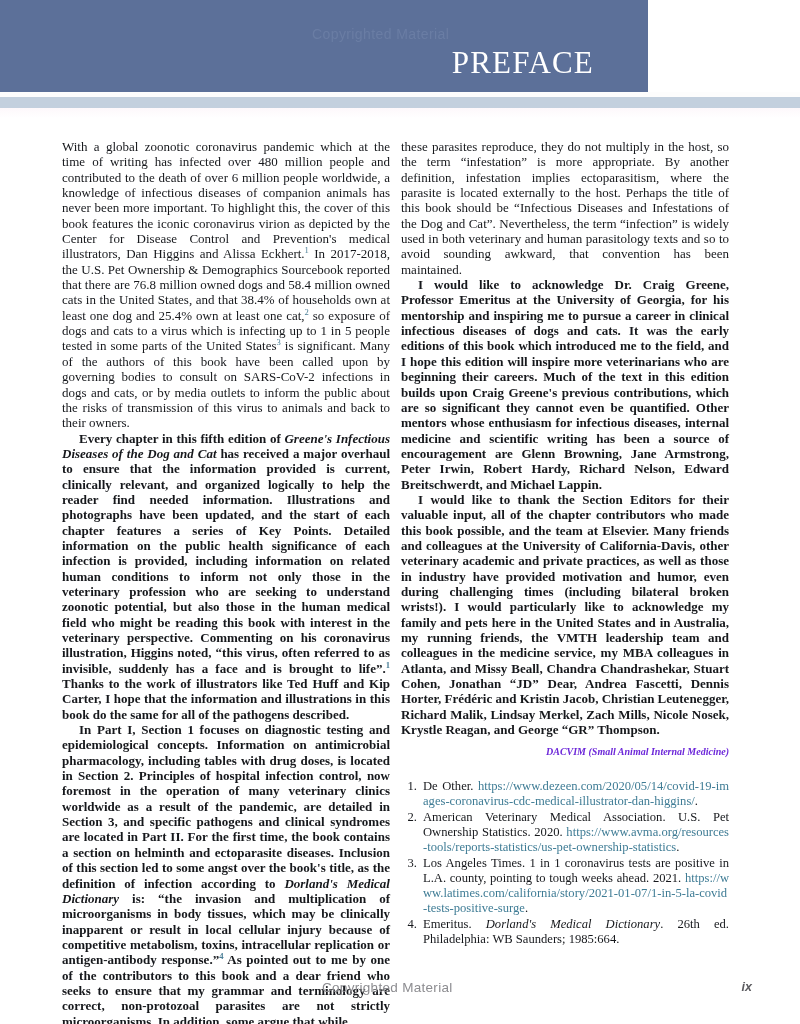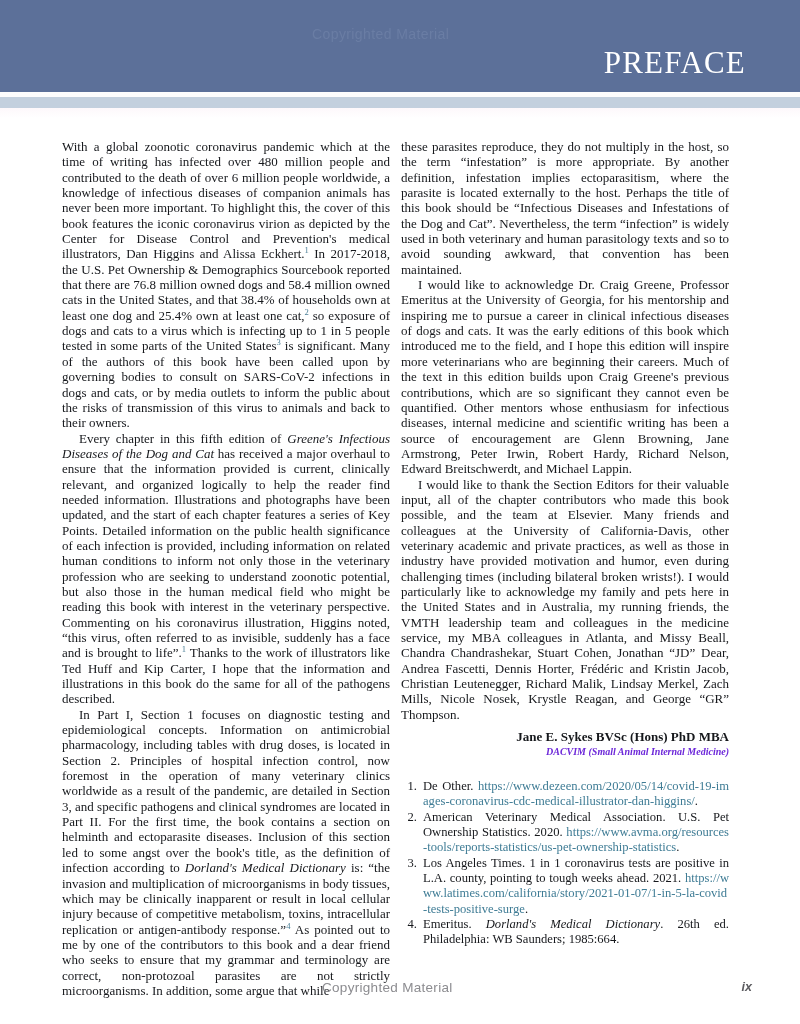--- a/index.html
+++ b/index.html
@@ -10,21 +10,21 @@
     background: #ffffff;
     font-family: "Liberation Serif", serif;
     overflow: hidden;
     position: relative;
   }
 
   
   .header-band {
     position: absolute;
     top: 0; left: 0;
-    width: 800px;
+    width: 648px;
     height: 92px;
     background: #5c7099;
   }
   .header-watermark {
     position: absolute;
     top: 26px;
     left: 312px;
     font-family: "Liberation Sans", sans-serif;
     font-size: 14px;
     letter-spacing: 0.4px;
@@ -74,21 +74,21 @@
 
   p.bp {
     margin: 0;
     font-size: 13.0px;
     line-height: 15.35px;
     text-align: justify;
     text-justify: inter-word;
     color: #16181c;
     hyphens: manual;
   }
-  p.bp.indent { text-indent: 17px; }
+  p.bp.indent { text-indent: 17px; font-weight: bold; }
   .it { font-style: italic; }
   sup.fn {
     font-size: 8.6px;
     vertical-align: super;
     line-height: 0;
     color: #4a7e96;
   }
 
   
   .sig-wrap {
@@ -176,21 +176,20 @@
   <div class="col" id="left-column">
       <p class="bp"><span>With a global zoonotic coronavirus pandemic which at the time of writing has infected over 480 million people and contributed to the death of over 6 million people worldwide, a knowledge of infectious diseases of companion animals has never been more important. To highlight this, the cover of this book features the iconic coronavirus virion as depicted by the Center for Disease Control and Prevention's medical illustrators, Dan Higgins and Alissa Eckhert.</span><sup class="fn">1</sup><span> In 2017-2018, the U.S. Pet Ownership &amp; Demographics Sourcebook reported that there are 76.8 million owned dogs and 58.4 million owned cats in the United States, and that 38.4% of households own at least one dog and 25.4% own at least one cat,</span><sup class="fn">2</sup><span> so exposure of dogs and cats to a virus which is infecting up to 1 in 5 people tested in some parts of the United States</span><sup class="fn">3</sup><span> is significant. Many of the authors of this book have been called upon by governing bodies to consult on SARS-CoV-2 infections in dogs and cats, or by media outlets to inform the public about the risks of transmission of this virus to animals and back to their owners.</span></p>
       <p class="bp indent"><span>Every chapter in this fifth edition of </span><span class="it">Greene's Infectious Diseases of the Dog and Cat</span><span> has received a major overhaul to ensure that the information provided is current, clinically relevant, and organized logically to help the reader find needed information. Illustrations and photographs have been updated, and the start of each chapter features a series of Key Points. Detailed information on the public health significance of each infection is provided, including information on related human conditions to inform not only those in the veterinary profession who are seeking to understand zoonotic potential, but also those in the human medical field who might be reading this book with interest in the veterinary perspective. Commenting on his coronavirus illustration, Higgins noted, “this virus, often referred to as invisible, suddenly has a face and is brought to life”.</span><sup class="fn">1</sup><span> Thanks to the work of illustrators like Ted Huff and Kip Carter, I hope that the information and illustrations in this book do the same for all of the pathogens described.</span></p>
       <p class="bp indent"><span>In Part I, Section 1 focuses on diagnostic testing and epidemiological concepts. Information on antimicrobial pharmacology, including tables with drug doses, is located in Section 2. Principles of hospital infection control, now foremost in the operation of many veterinary clinics worldwide as a result of the pandemic, are detailed in Section 3, and specific pathogens and clinical syndromes are located in Part II. For the first time, the book contains a section on helminth and ectoparasite diseases. Inclusion of this section led to some angst over the book's title, as the definition of infection according to </span><span class="it">Dorland's Medical Dictionary</span><span> is: “the invasion and multiplication of microorganisms in body tissues, which may be clinically inapparent or result in local cellular injury because of competitive metabolism, toxins, intracellular replication or antigen-antibody response.”</span><sup class="fn">4</sup><span> As pointed out to me by one of the contributors to this book and a dear friend who seeks to ensure that my grammar and terminology are correct, non-protozoal parasites are not strictly microorganisms. In addition, some argue that while</span></p>
     </div>
   <div class="col" id="right-column">
       <p class="bp"><span>these parasites reproduce, they do not multiply in the host, so the term “infestation” is more appropriate. By another definition, infestation implies ectoparasitism, where the parasite is located externally to the host. Perhaps the title of this book should be “Infectious Diseases and Infestations of the Dog and Cat”. Nevertheless, the term “infection” is widely used in both veterinary and human parasitology texts and so to avoid sounding awkward, that convention has been maintained.</span></p>
       <p class="bp indent"><span>I would like to acknowledge Dr. Craig Greene, Professor Emeritus at the University of Georgia, for his mentorship and inspiring me to pursue a career in clinical infectious diseases of dogs and cats. It was the early editions of this book which introduced me to the field, and I hope this edition will inspire more veterinarians who are beginning their careers. Much of the text in this edition builds upon Craig Greene's previous contributions, which are so significant they cannot even be quantified. Other mentors whose enthusiasm for infectious diseases, internal medicine and scientific writing has been a source of encouragement are Glenn Browning, Jane Armstrong, Peter Irwin, Robert Hardy, Richard Nelson, Edward Breitschwerdt, and Michael Lappin.</span></p>
       <p class="bp indent"><span>I would like to thank the Section Editors for their valuable input, all of the chapter contributors who made this book possible, and the team at Elsevier. Many friends and colleagues at the University of California-Davis, other veterinary academic and private practices, as well as those in industry have provided motivation and humor, even during challenging times (including bilateral broken wrists!). I would particularly like to acknowledge my family and pets here in the United States and in Australia, my running friends, the VMTH leadership team and colleagues in the medicine service, my MBA colleagues in Atlanta, and Missy Beall, Chandra Chandrashekar, Stuart Cohen, Jonathan “JD” Dear, Andrea Fascetti, Dennis Horter, Frédéric and Kristin Jacob, Christian Leutenegger, Richard Malik, Lindsay Merkel, Zach Mills, Nicole Nosek, Krystle Reagan, and George “GR” Thompson.</span></p>
       <div class="sig-wrap">
-        <div class="sig-name">Jane E. Sykes BVSc (Hons) PhD MBA</div>
         <div class="sig-cred">DACVIM (Small Animal Internal Medicine)</div>
       </div>
       <ul class="refs">
         <li><span class="num">1.</span><span>De Other. </span><span class="lnk">https://www.dezeen.com/2020/05/14/covid-19-images-coronavirus-cdc-medical-illustrator-dan-higgins/</span><span>.</span></li>
         <li><span class="num">2.</span><span>American Veterinary Medical Association. U.S. Pet Ownership Statistics. 2020. </span><span class="lnk">https://www.avma.org/resources-tools/reports-statistics/us-pet-ownership-statistics</span><span>.</span></li>
         <li><span class="num">3.</span><span>Los Angeles Times. 1 in 1 coronavirus tests are positive in L.A. county, pointing to tough weeks ahead. 2021. </span><span class="lnk">https://www.latimes.com/california/story/2021-01-07/1-in-5-la-covid-tests-positive-surge</span><span>.</span></li>
         <li><span class="num">4.</span><span>Emeritus. </span><span class="it">Dorland's Medical Dictionary</span><span>. 26th ed. Philadelphia: WB Saunders; 1985:664.</span></li>
       </ul>
     </div>
 </div>

